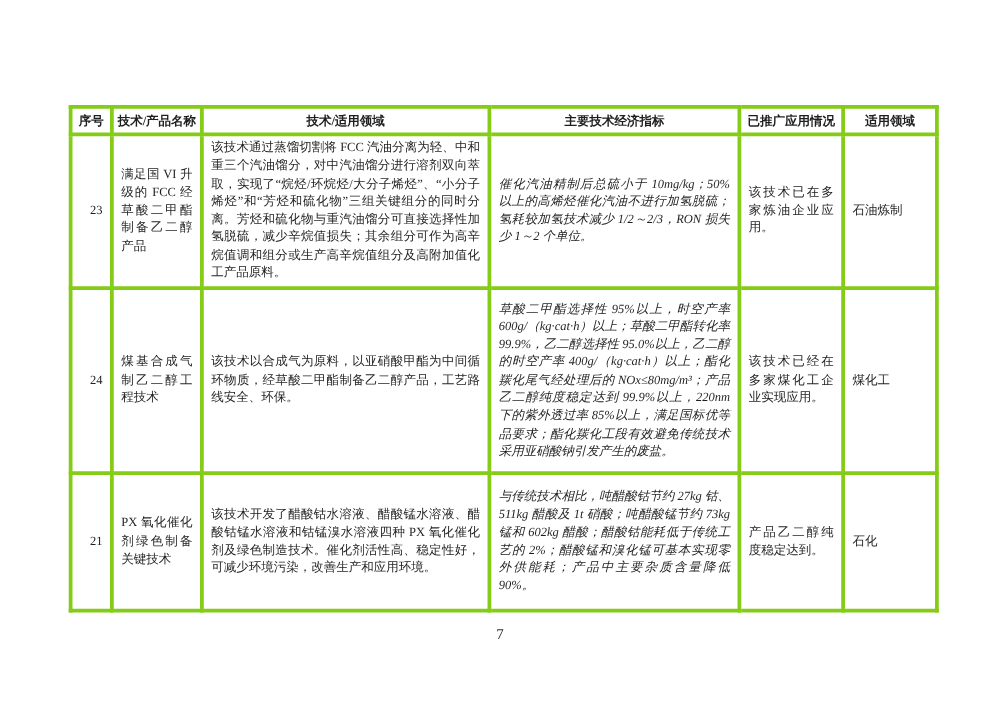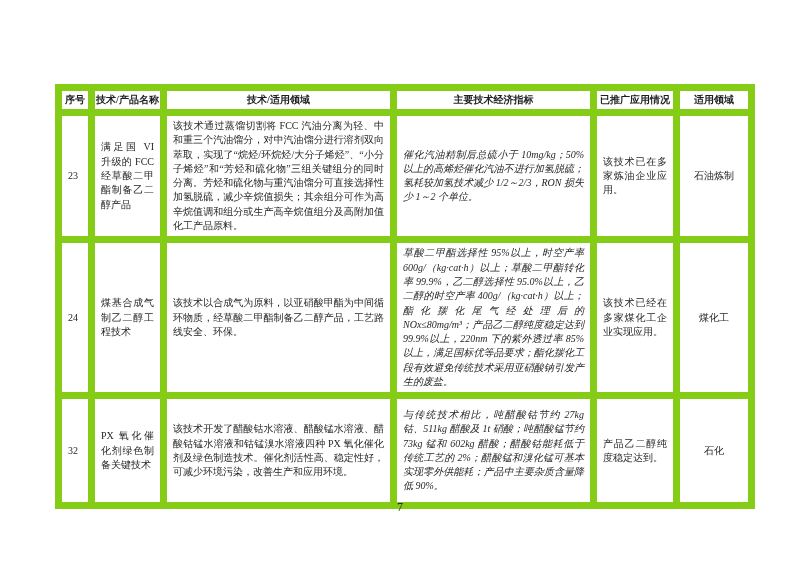--- a/index.html
+++ b/index.html
@@ -16,44 +16,44 @@
     overflow: hidden;
   }
   table.doc-table {
     position: absolute;
     left: 55px; top: 84px;
     width: 693px;
     border-collapse: collapse;
     table-layout: fixed;
   }
   .doc-table th, .doc-table td {
-    border: 7px solid #84cc16;
+    border: 3px solid #84cc16;
     box-sizing: border-box;
     overflow: hidden;
   }
   .doc-table th {
     font-weight: bold;
     font-size: 10px;
     padding: 2px 1px;
     height: 22px;
     text-align: center;
     white-space: nowrap;
   }
   .doc-table td {
     font-size: 10px;
     line-height: 14.3px;
     vertical-align: middle;
     padding: 3px 6px;
   }
-  .c-no    { text-align: left; }
+  .c-no    { text-align: right; }
   .c-name  { text-align: justify; text-justify: inter-ideograph; padding: 3px 8px; }
   .c-intro { text-align: justify; text-justify: inter-ideograph; }
   .c-ind   { text-align: justify; text-justify: inter-ideograph; font-style: italic; }
   .c-promo { text-align: justify; text-justify: inter-ideograph; padding: 3px 7px; }
-  .c-field { text-align: center; }
+  .c-field { text-align: left; }
   .row-23 td { height: 116px; }
   .row-24 td { height: 148px; }
   .row-25 td { height: 110px; }
   .page-num {
     position: absolute;
     left: 0; right: 0;
     top: 500px;
     text-align: center;
     font-size: 12px;
     color: #2a2a2a;
@@ -94,21 +94,21 @@
       </tr>
       <tr class="row-24">
         <td class="c-no">24</td>
         <td class="c-name">煤基合成气制乙二醇工程技术</td>
         <td class="c-intro">该技术以合成气为原料，以亚硝酸甲酯为中间循环物质，经草酸二甲酯制备乙二醇产品，工艺路线安全、环保。</td>
         <td class="c-ind">草酸二甲酯选择性 95%以上，时空产率 600g/（kg·cat·h）以上；草酸二甲酯转化率 99.9%，乙二醇选择性 95.0%以上，乙二醇的时空产率 400g/（kg·cat·h）以上；酯化羰化尾气经处理后的 NOx≤80mg/m³；产品乙二醇纯度稳定达到 99.9%以上，220nm 下的紫外透过率 85%以上，满足国标优等品要求；酯化羰化工段有效避免传统技术采用亚硝酸钠引发产生的废盐。</td>
         <td class="c-promo">该技术已经在多家煤化工企业实现应用。</td>
         <td class="c-field">煤化工</td>
       </tr>
       <tr class="row-25">
-        <td class="c-no">32</td>
+        <td class="c-no">21</td>
         <td class="c-name">PX 氧化催化剂绿色制备关键技术</td>
         <td class="c-intro">该技术开发了醋酸钴水溶液、醋酸锰水溶液、醋酸钴锰水溶液和钴锰溴水溶液四种 PX 氧化催化剂及绿色制造技术。催化剂活性高、稳定性好，可减少环境污染，改善生产和应用环境。</td>
         <td class="c-ind">与传统技术相比，吨醋酸钴节约 27kg 钴、511kg 醋酸及 1t 硝酸；吨醋酸锰节约 73kg 锰和 602kg 醋酸；醋酸钴能耗低于传统工艺的 2%；醋酸锰和溴化锰可基本实现零外供能耗；产品中主要杂质含量降低 90%。</td>
         <td class="c-promo">产品乙二醇纯度稳定达到。</td>
         <td class="c-field">石化</td>
       </tr>
     </tbody>
   </table>
 
   <div class="page-num">7</div>

